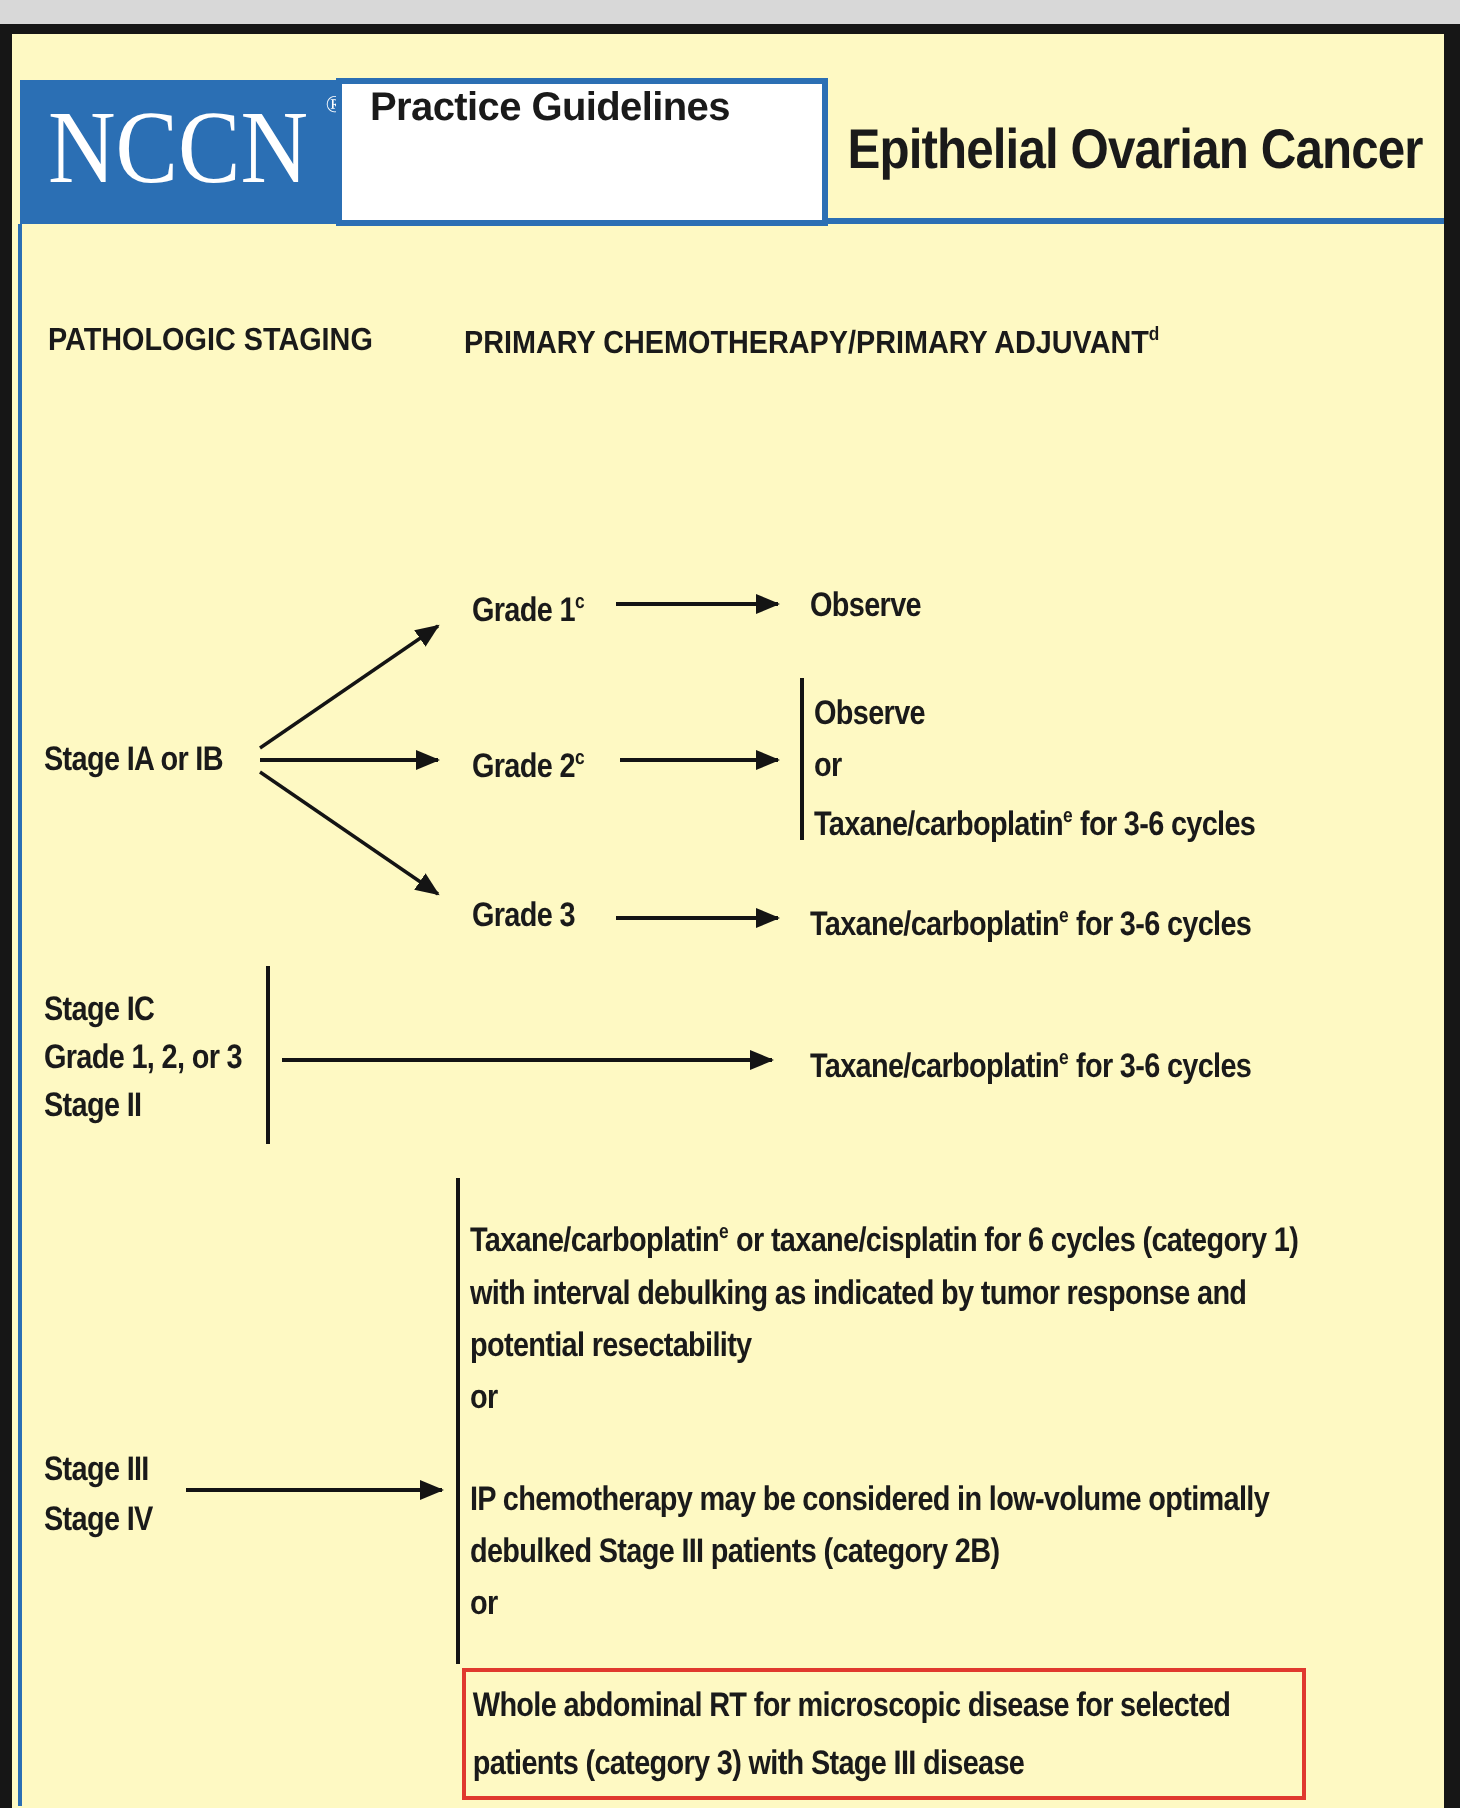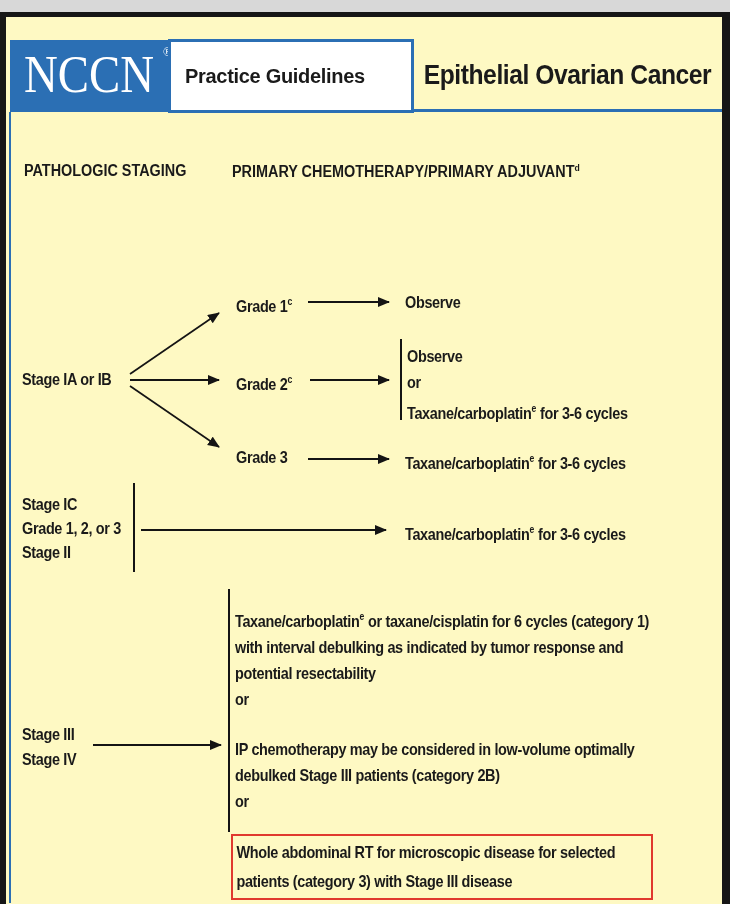--- a/index.html
+++ b/index.html
@@ -22,21 +22,21 @@
     display:block;text-align:center;font-family:"Liberation Serif", serif;
     font-size:52px;line-height:70px;transform:scaleX(0.9);transform-origin:50% 50%;
   }
   .logo-reg{
     position:absolute;right:-4px;top:6px;font-size:12px;line-height:12px;
     font-family:"Liberation Serif", serif;
   }
   .hdr-program{
     position:absolute;left:168px;top:27px;width:246px;height:74px;box-sizing:border-box;
     background:#ffffff;border:3px solid var(--brand-blue,#2b6fb4);
-    display:flex;flex-direction:column;justify-content:center;padding-left:14px;
+    display:flex;flex-direction:column;padding-left:14px;
     font-weight:700;font-size:20px;line-height:1.22;letter-spacing:-0.3px;z-index:2;
   }
   .hdr-title{
     position:absolute;left:413px;top:30px;width:309px;height:66px;
     display:flex;align-items:center;justify-content:center;white-space:nowrap;
     font-weight:700;font-size:28px;letter-spacing:-0.5px;
     transform:scaleX(0.88);transform-origin:50% 50%;z-index:2;
   }
   .hdr-rule{position:absolute;left:10px;top:97px;width:712px;height:3px;background:var(--brand-blue,#2b6fb4);}
   .left-rule{position:absolute;left:9px;top:100px;width:2px;height:791px;background:var(--brand-blue,#2b6fb4);}

